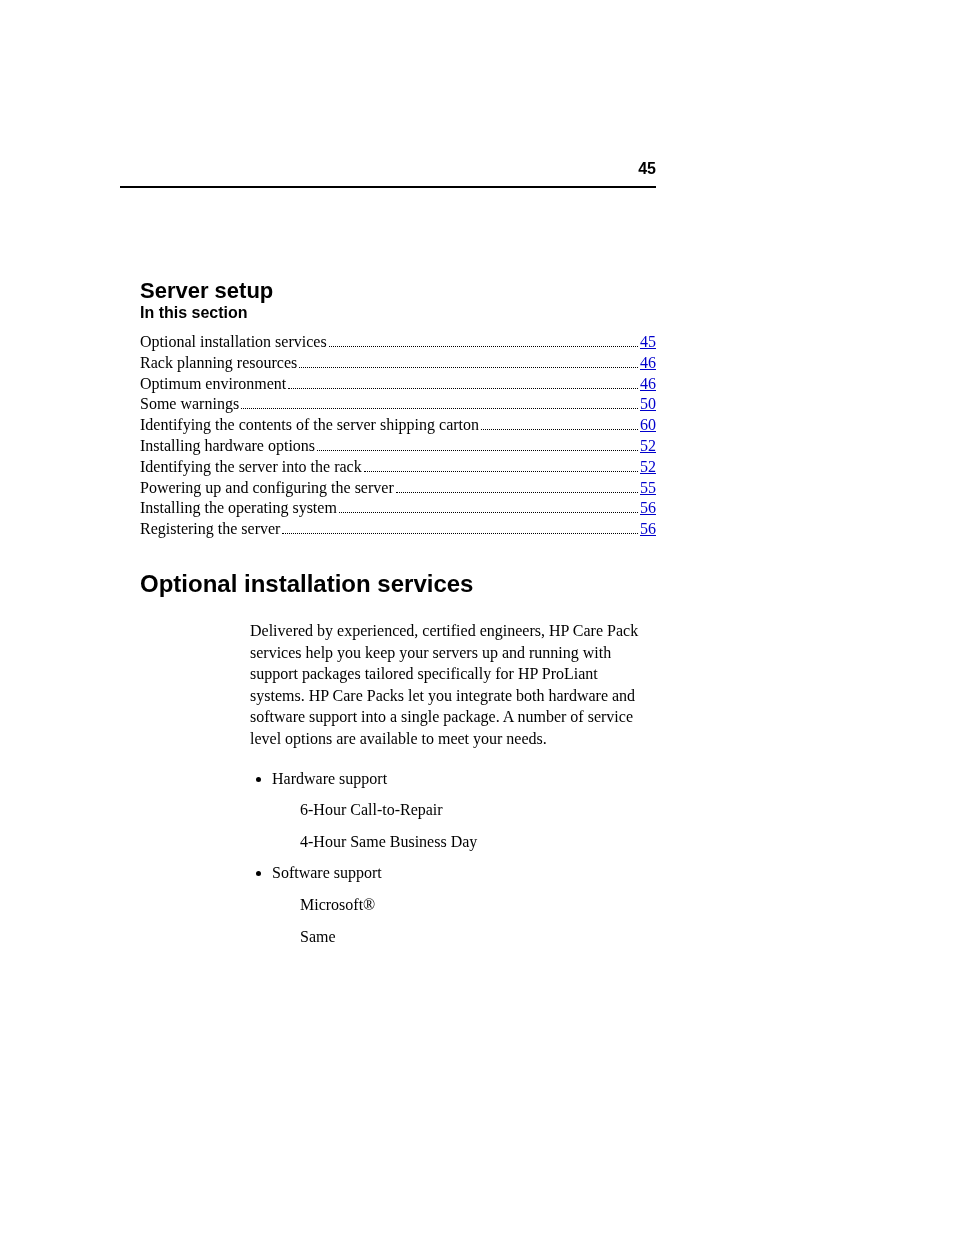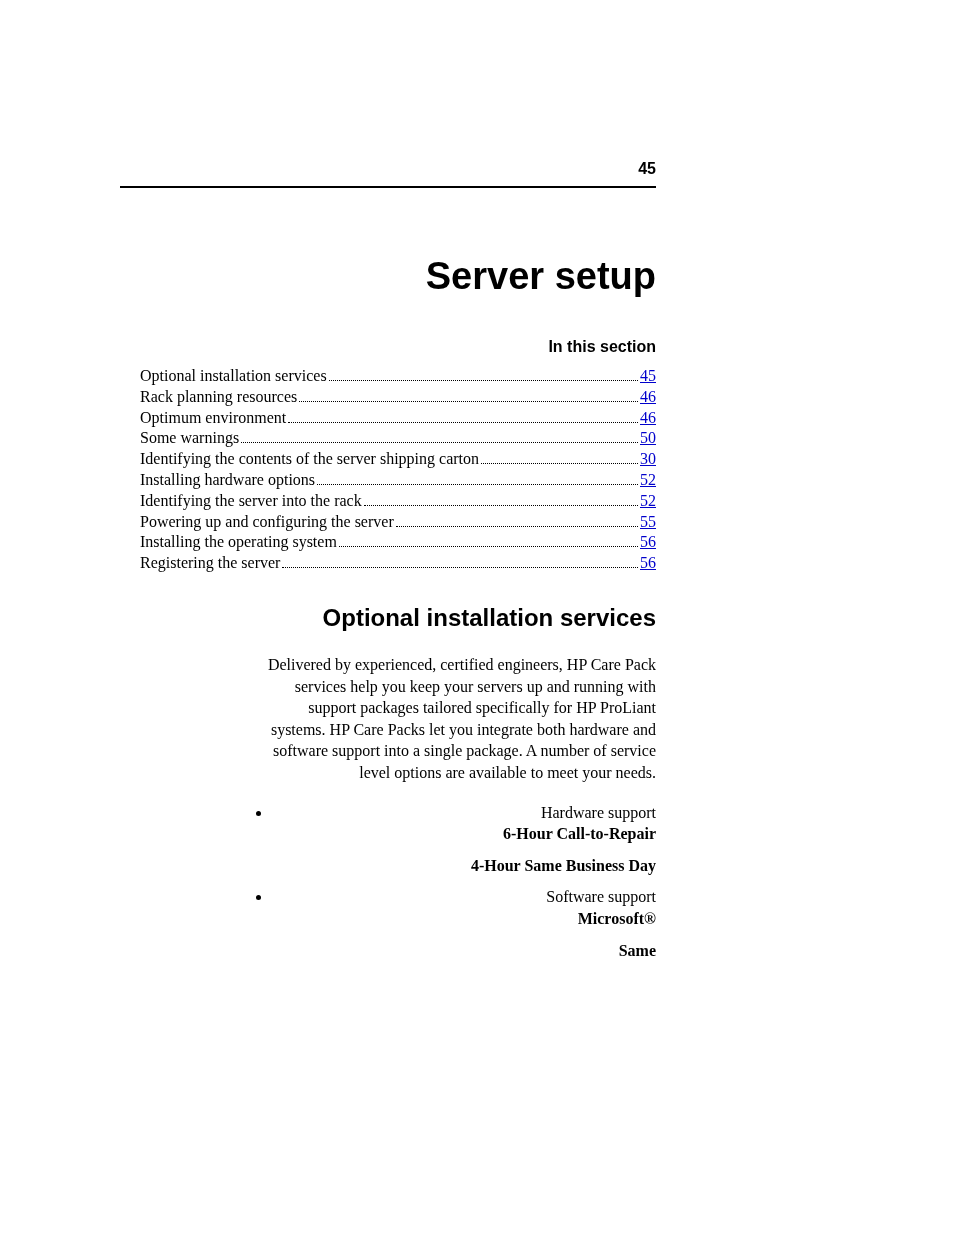--- a/index.html
+++ b/index.html
@@ -7,44 +7,42 @@
     padding: 0;
     background: #fff;
     font-family: "Times New Roman", Times, serif;
     color: #000;
   }
   .page {
     width: 776px;
     height: 1235px;
     position: relative;
     box-sizing: border-box;
-    padding: 65px 120px 60px 140px;
-    text-align: right;
+    padding: 88px 120px 60px 140px;
   }
   .page-number {
     position: absolute;
     top: 160px;
     right: 120px;
     font-family: Arial, Helvetica, sans-serif;
     font-weight: bold;
     font-size: 16px;
   }
   .header-rule {
     position: absolute;
     top: 186px;
     left: 120px;
     right: 120px;
     border-top: 2px solid #000;
   }
   .chapter-title {
     font-family: Arial, Helvetica, sans-serif;
     font-weight: bold;
-    font-size: 38px;
+    font-size: 22px;
     margin-top: 190px;
-    margin-bottom: 40px;
   }
   .section-label {
     font-family: Arial, Helvetica, sans-serif;
     font-weight: bold;
     font-size: 16px;
     margin-bottom: 10px;
   }
   .toc {
     font-size: 16px;
     line-height: 1.3;
@@ -88,21 +86,21 @@
     list-style: disc;
     padding-left: 22px;
     margin: 0;
   }
   ul.bullets > li {
     margin-bottom: 10px;
   }
   .sublist {
     list-style: none;
     padding-left: 28px;
-    font-weight: bold;
+    margin-top: 10px;
   }
   .sublist li {
     margin-bottom: 10px;
   }
 </style>
 </head>
 <body>
 
 <div class="page">
 
@@ -130,21 +128,21 @@
         <a class="toc-page">46</a>
       </div>
       <div class="toc-row">
         <span class="toc-label">Some warnings</span>
         <span class="toc-dots"></span>
         <a class="toc-page">50</a>
       </div>
       <div class="toc-row">
         <span class="toc-label">Identifying the contents of the server shipping carton</span>
         <span class="toc-dots"></span>
-        <a class="toc-page">30</a>
+        <a class="toc-page">60</a>
       </div>
       <div class="toc-row">
         <span class="toc-label">Installing hardware options</span>
         <span class="toc-dots"></span>
         <a class="toc-page">52</a>
       </div>
       <div class="toc-row">
         <span class="toc-label">Identifying the server into the rack</span>
         <span class="toc-dots"></span>
         <a class="toc-page">52</a>

